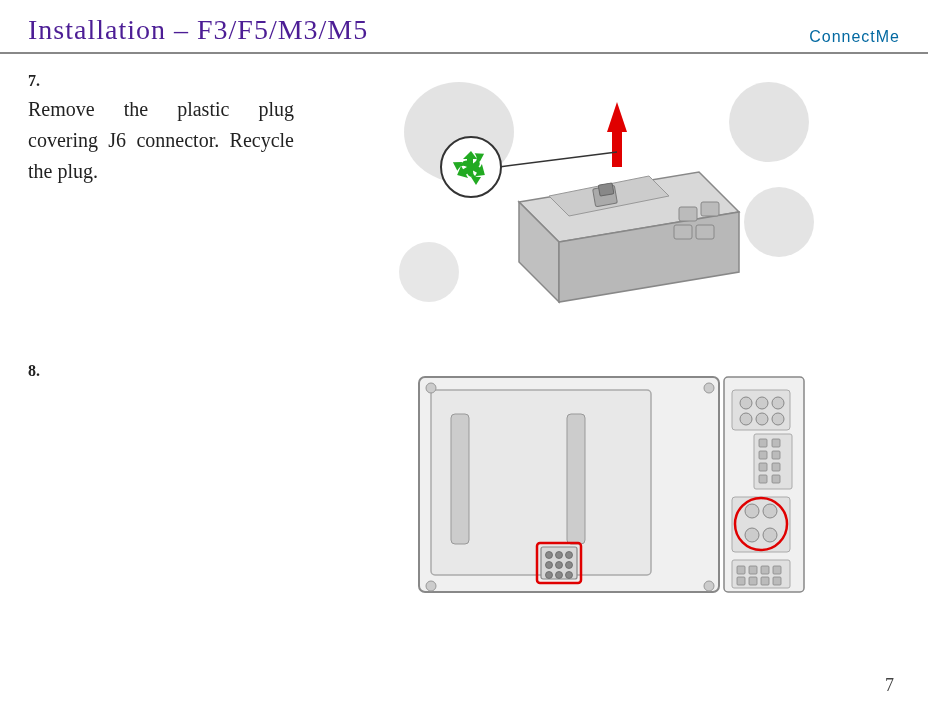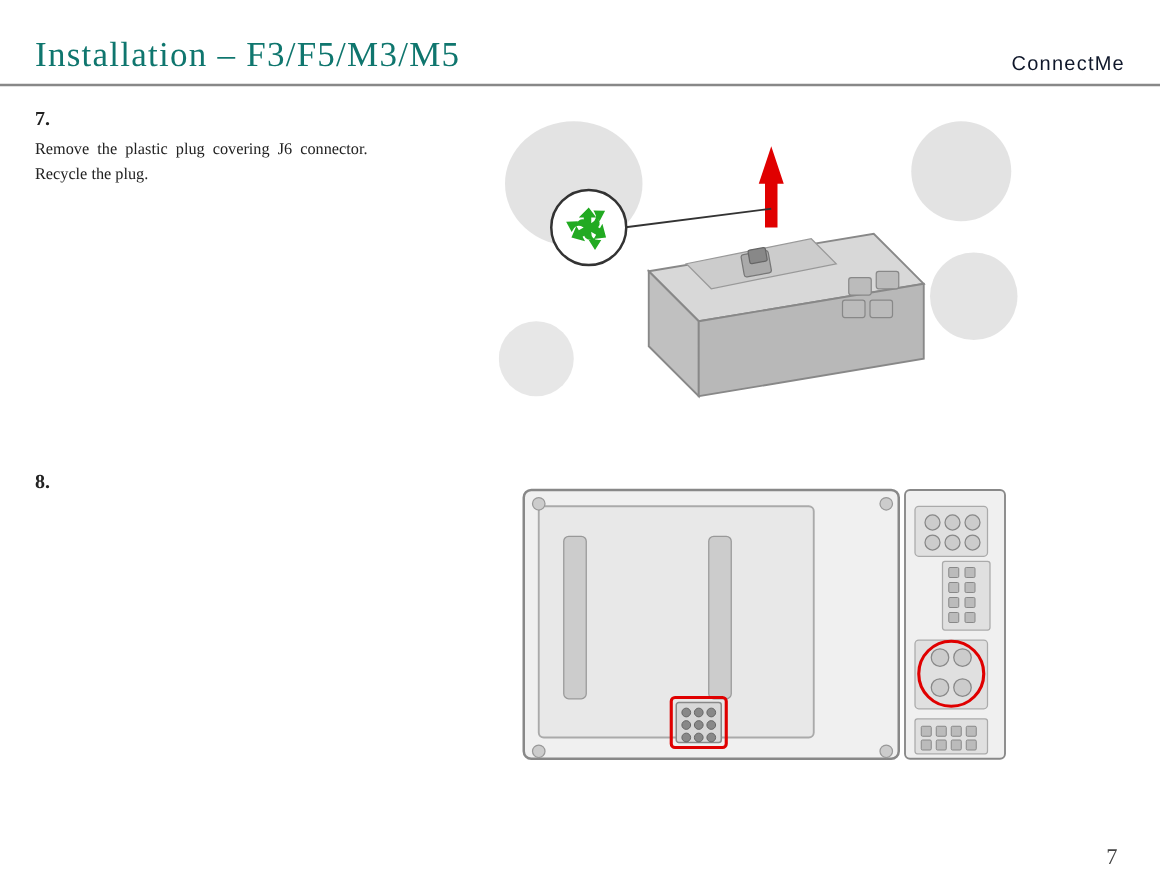--- a/index.html
+++ b/index.html
@@ -19,26 +19,25 @@
       display: flex;
       justify-content: space-between;
       align-items: flex-end;
       padding: 14px 28px 6px 28px;
       border-bottom: 2px solid #888;
     }
     .header-title {
       font-size: 28px;
       font-weight: 300;
       letter-spacing: 1px;
-      color: #0f766e;
-      margin-top: 15px;
+      color: #4c1d95;
     }
     .header-brand {
       font-size: 16px;
-      color: #0f172a;
+      color: #0369a1;
       font-family: Arial, sans-serif;
       letter-spacing: 1px;
     }
 
     
     .content {
       padding: 18px 28px 10px 28px;
       display: flex;
       flex-direction: column;
       gap: 0;
@@ -59,21 +58,21 @@
       padding-top: 0;
     }
 
     .step-number {
       font-weight: bold;
       font-size: 16px;
       margin-bottom: 4px;
     }
 
     .step-body {
-      font-size: 13px;
+      font-size: 20px;
       line-height: 1.55;
       text-align: justify;
     }
 
     .step-image {
       flex: 1;
       display: flex;
       justify-content: center;
       align-items: center;
     }

